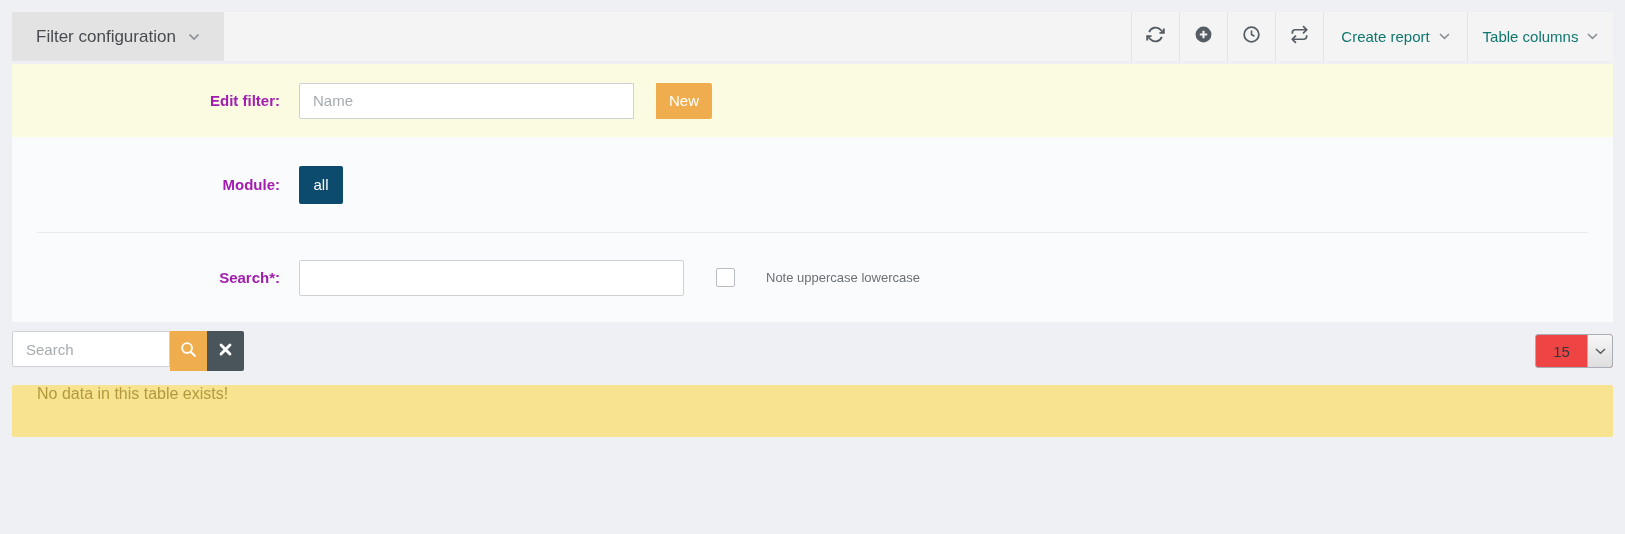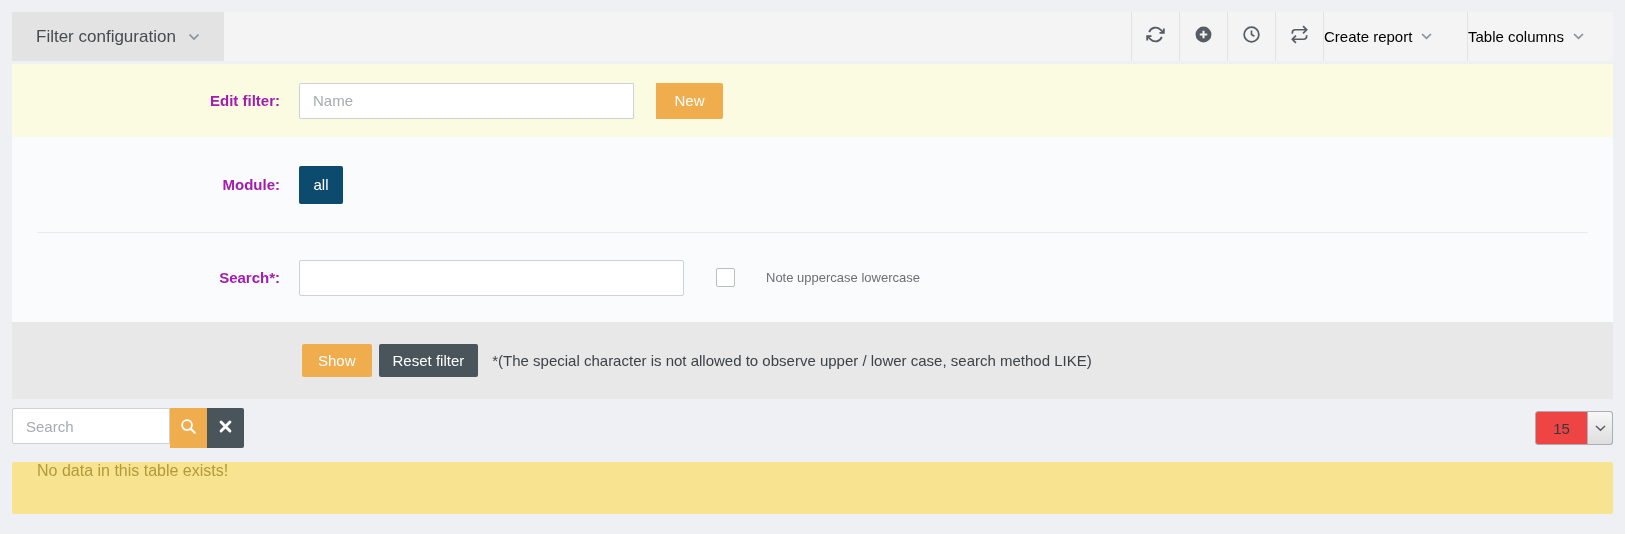--- a/index.html
+++ b/index.html
@@ -39,24 +39,24 @@
     align-items: center;
     justify-content: center;
     color: #565c63;
     cursor: pointer;
   }
   .dd-cell {
     flex: none;
     border-left: 1px solid #e3e3e3;
     display: flex;
     align-items: center;
-    justify-content: flex-start;
+    justify-content: center;
     gap: 9px;
     font-size: 15px;
-    color: #000000;
+    color: #0f766e;
     cursor: pointer;
   }
   .dd-create { width: 144px; }
   .dd-columns { width: 146px; }
   .chev { color: #8b9096; display: inline-flex; }
 
   
   .row-edit {
     height: 73px;
     background: #fbfbe2;
@@ -85,21 +85,21 @@
   }
   input.text-field::placeholder { color: #a6abb0; opacity: 1; }
   .name-input { width: 335px; border-radius: 2px 0 0 2px; }
   .btn {
     border: none;
     color: #fff;
     font-size: 15px;
     font-family: "Liberation Sans", sans-serif;
     cursor: pointer;
   }
-  .new-btn { height: 36px; width: 67px; border-radius: 0 2px 2px 0; }
+  .new-btn { height: 36px; width: 56px; border-radius: 0 2px 2px 0; }
 
   .form-body { background: #fafbfc; }
   .row-module { height: 95px; display: flex; align-items: center; }
   .module-btn {
     min-width: 44px;
     height: 38px;
     padding: 0 11px;
     border-radius: 2px;
     font-size: 15px;
   }
@@ -270,27 +270,20 @@
       <div class="row-search">
         <div class="label-col">Search*:</div>
         <div class="field-col">
           <input class="text-field search-field" type="text" value="" style="">
           <span class="checkbox"></span>
           <span class="checkbox-label">Note uppercase lowercase</span>
         </div>
       </div>
     </div>
 
-    <div class="panel-footer">
-      <div class="footer-inner">
-        <button class="btn show-btn" style="background:#f0ad4e">Show</button>
-        <button class="btn reset-btn" style="background:#4a555b">Reset filter</button>
-        <span class="footer-note">*(The special character is not allowed to observe upper / lower case, search method LIKE)</span>
-      </div>
-    </div>
   </div>
 
   <div class="table-toolbar">
     <div class="search-group">
       <input class="text-field table-search-input" type="text" placeholder="Search" style="">
       <button class="sq-btn" style="background:#f0ad4e; border-radius:0;">
         <span>
           <svg width="17" height="17" viewBox="0 0 20 20">
             <circle cx="8.3" cy="8.3" r="5.8" fill="none" stroke="#fff" stroke-width="2.2"></circle>
             <path d="M12.8 12.8l4.6 4.6" stroke="#fff" stroke-width="2.5" stroke-linecap="round"></path>

